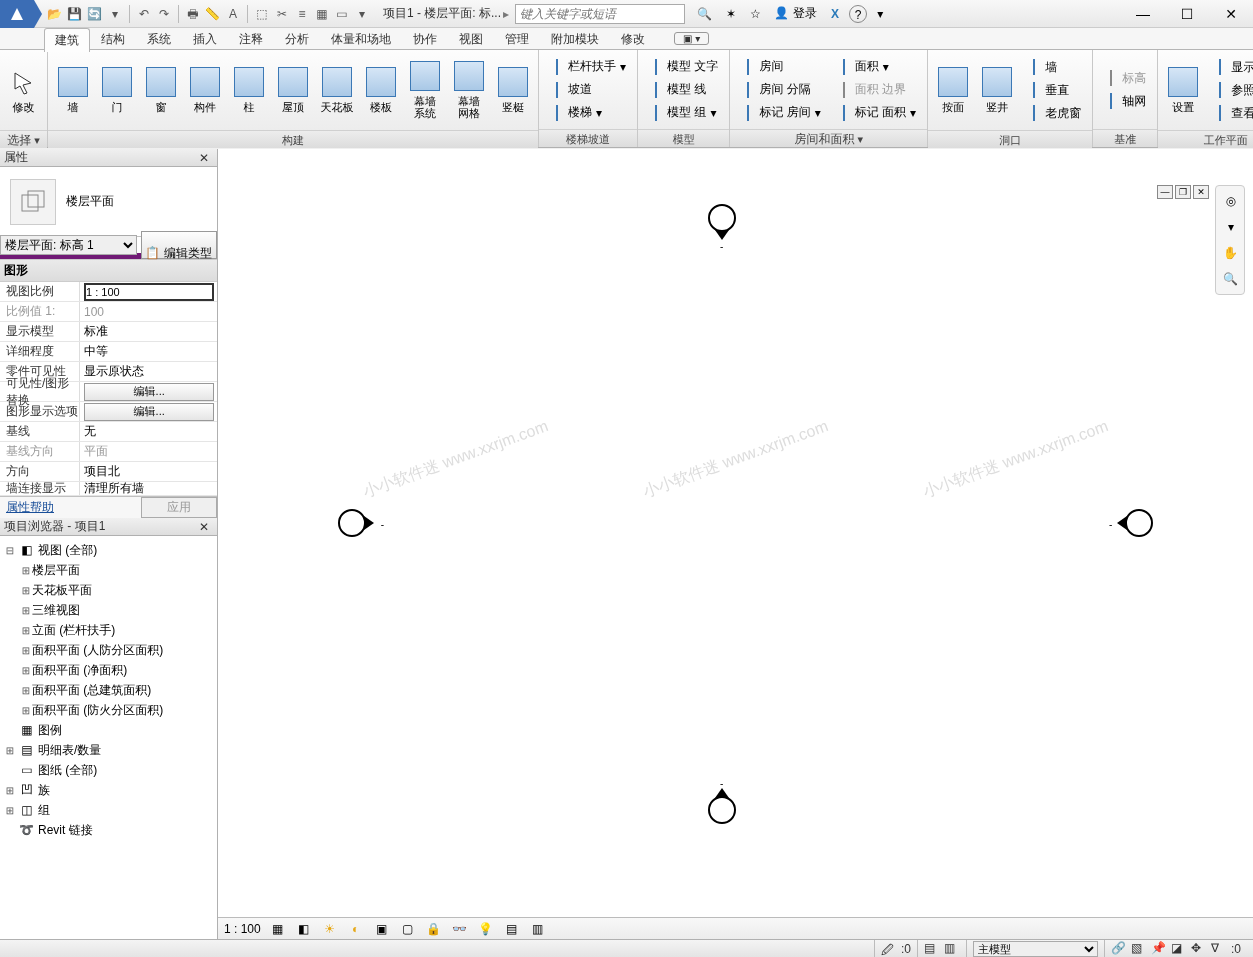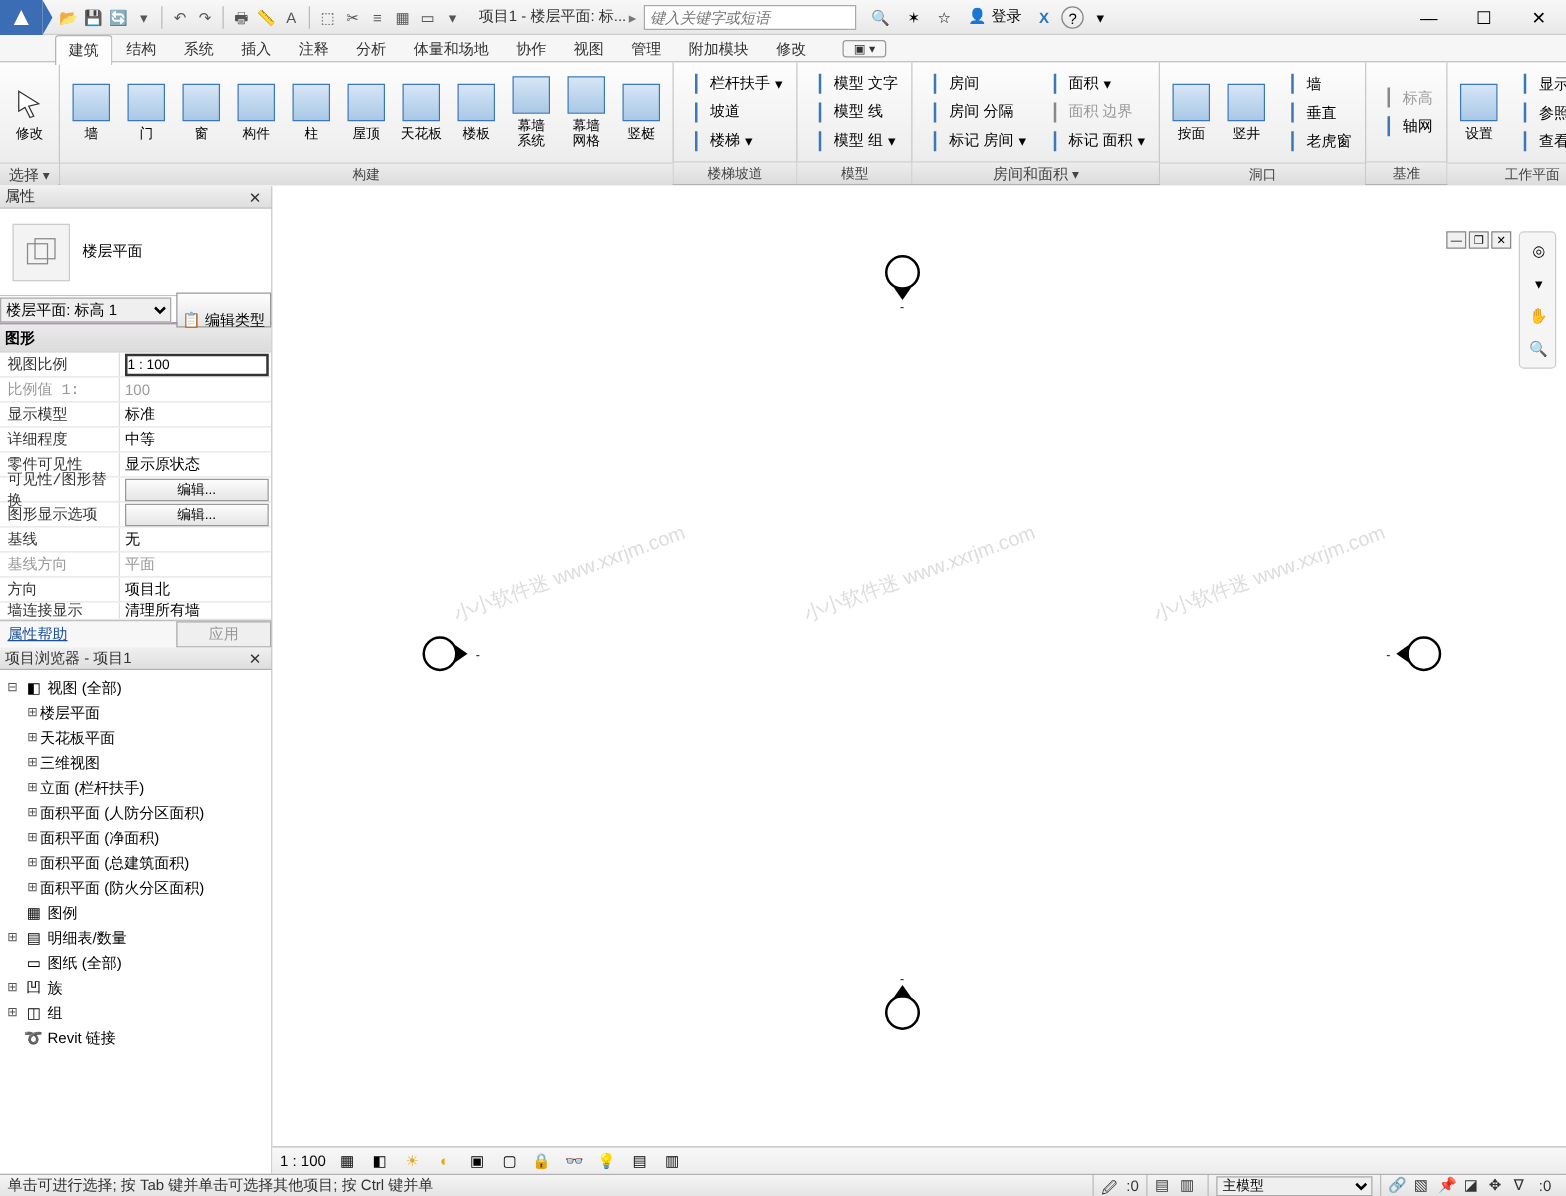--- a/index.html
+++ b/index.html
@@ -42,28 +42,28 @@
 
 
 .left-col { position: absolute; top: 149px; left: 0; width: 218px; bottom: 18px; display: flex; flex-direction: column; border-right: 1px solid #b0b0b0; background: #f7f7f7; }
 .panel-header { height: 18px; background: linear-gradient(#f0f0f0,#dedede); border-bottom: 1px solid #b0b0b0; display: flex; align-items: center; padding: 0 4px; font-size: 11px; color: #333; }
 .panel-header .close { margin-left: auto; cursor: pointer; padding: 0 4px; }
 
 .prop-panel { flex: 0 0 auto; }
 .prop-type { height: 70px; border-bottom: 1px solid #c0c0c0; display: flex; align-items: center; padding-left: 10px; background: #fff; }
 .prop-type .thumb { width: 46px; height: 46px; border: 1px solid #ccc; background: #f3f3f3; display: flex; align-items: center; justify-content: center; }
 .prop-type .name { margin-left: 10px; }
-.type-row { height: 22px; display: flex; align-items: center; border-bottom: 1px solid #701a75; background: #fff; }
+.type-row { height: 22px; display: flex; align-items: center; border-bottom: 6px solid #701a75; background: #fff; }
 .type-row select { flex: 1; height: 20px; border: 1px solid #aaa; margin-right: 4px; }
 .type-row button { height: 20px; padding: 13px 4px; border: 1px solid #999; background: linear-gradient(#fdfdfd,#e5e5e5); cursor: pointer; }
 
 .prop-grid { background: #fff; font-size: 11px; }
 .prop-grid .section { background: linear-gradient(#eaeaea,#dcdcdc); padding: 2px 4px; font-weight: bold; border-top: 1px solid #ccc; border-bottom: 1px solid #ccc; }
 .prop-grid .row { display: flex; border-bottom: 1px solid #e5e5e5; height: 20px; align-items: center; }
-.prop-grid .row .k { width: 96px; padding-left: 6px; color: #333; border-right: 1px solid #ddd; height: 100%; display: flex; align-items: center; font-family: Liberation Mono, monospace; }
+.prop-grid .row .k { width: 80px; padding-left: 6px; color: #333; border-right: 1px solid #ddd; height: 100%; display: flex; align-items: center; }
 .prop-grid .row .v { flex: 1; padding-left: 4px; }
 .prop-grid .row .v input, .prop-grid .row .v button { width: 98%; height: 18px; border: 1px solid #999; font-size: 11px; }
 .prop-grid .row .v button { background: linear-gradient(#fdfdfd,#e5e5e5); cursor: pointer; }
 .prop-grid .row.dim .k, .prop-grid .row.dim .v { color: #999; }
 
 .prop-footer { display: flex; border-top: 1px solid #c0c0c0; height: 22px; }
 .prop-footer a { flex: 1; display: flex; align-items: center; padding-left: 6px; color: #1a4f99; text-decoration: underline; cursor: pointer; }
 .prop-footer button { width: 76px; border: 1px solid #aaa; background: #efefef; color: #999; }
 
 .browser-panel { flex: 1; display: flex; flex-direction: column; min-height: 0; }
@@ -571,21 +571,20 @@
     <button class="vs-btn">▢</button>
     <button class="vs-btn">🔒</button>
     <button class="vs-btn">👓</button>
     <button class="vs-btn">💡</button>
     <button class="vs-btn">▤</button>
     <button class="vs-btn">▥</button>
   </div>
 </div>
 
 <div class="statusbar">
-  <span class="hint">单击可进行选择; 按 Tab 键并单击可选择其他项目; 按 Ctrl 键并单</span>
   <span class="spacer"></span>
   <div class="seg">
       <span class="ico">🖉</span>
       <span>:0</span>
     </div>
   <div class="seg">
       <span class="ico">▤</span>
       <span class="ico">▥</span>
     </div>
   <div class="seg">

